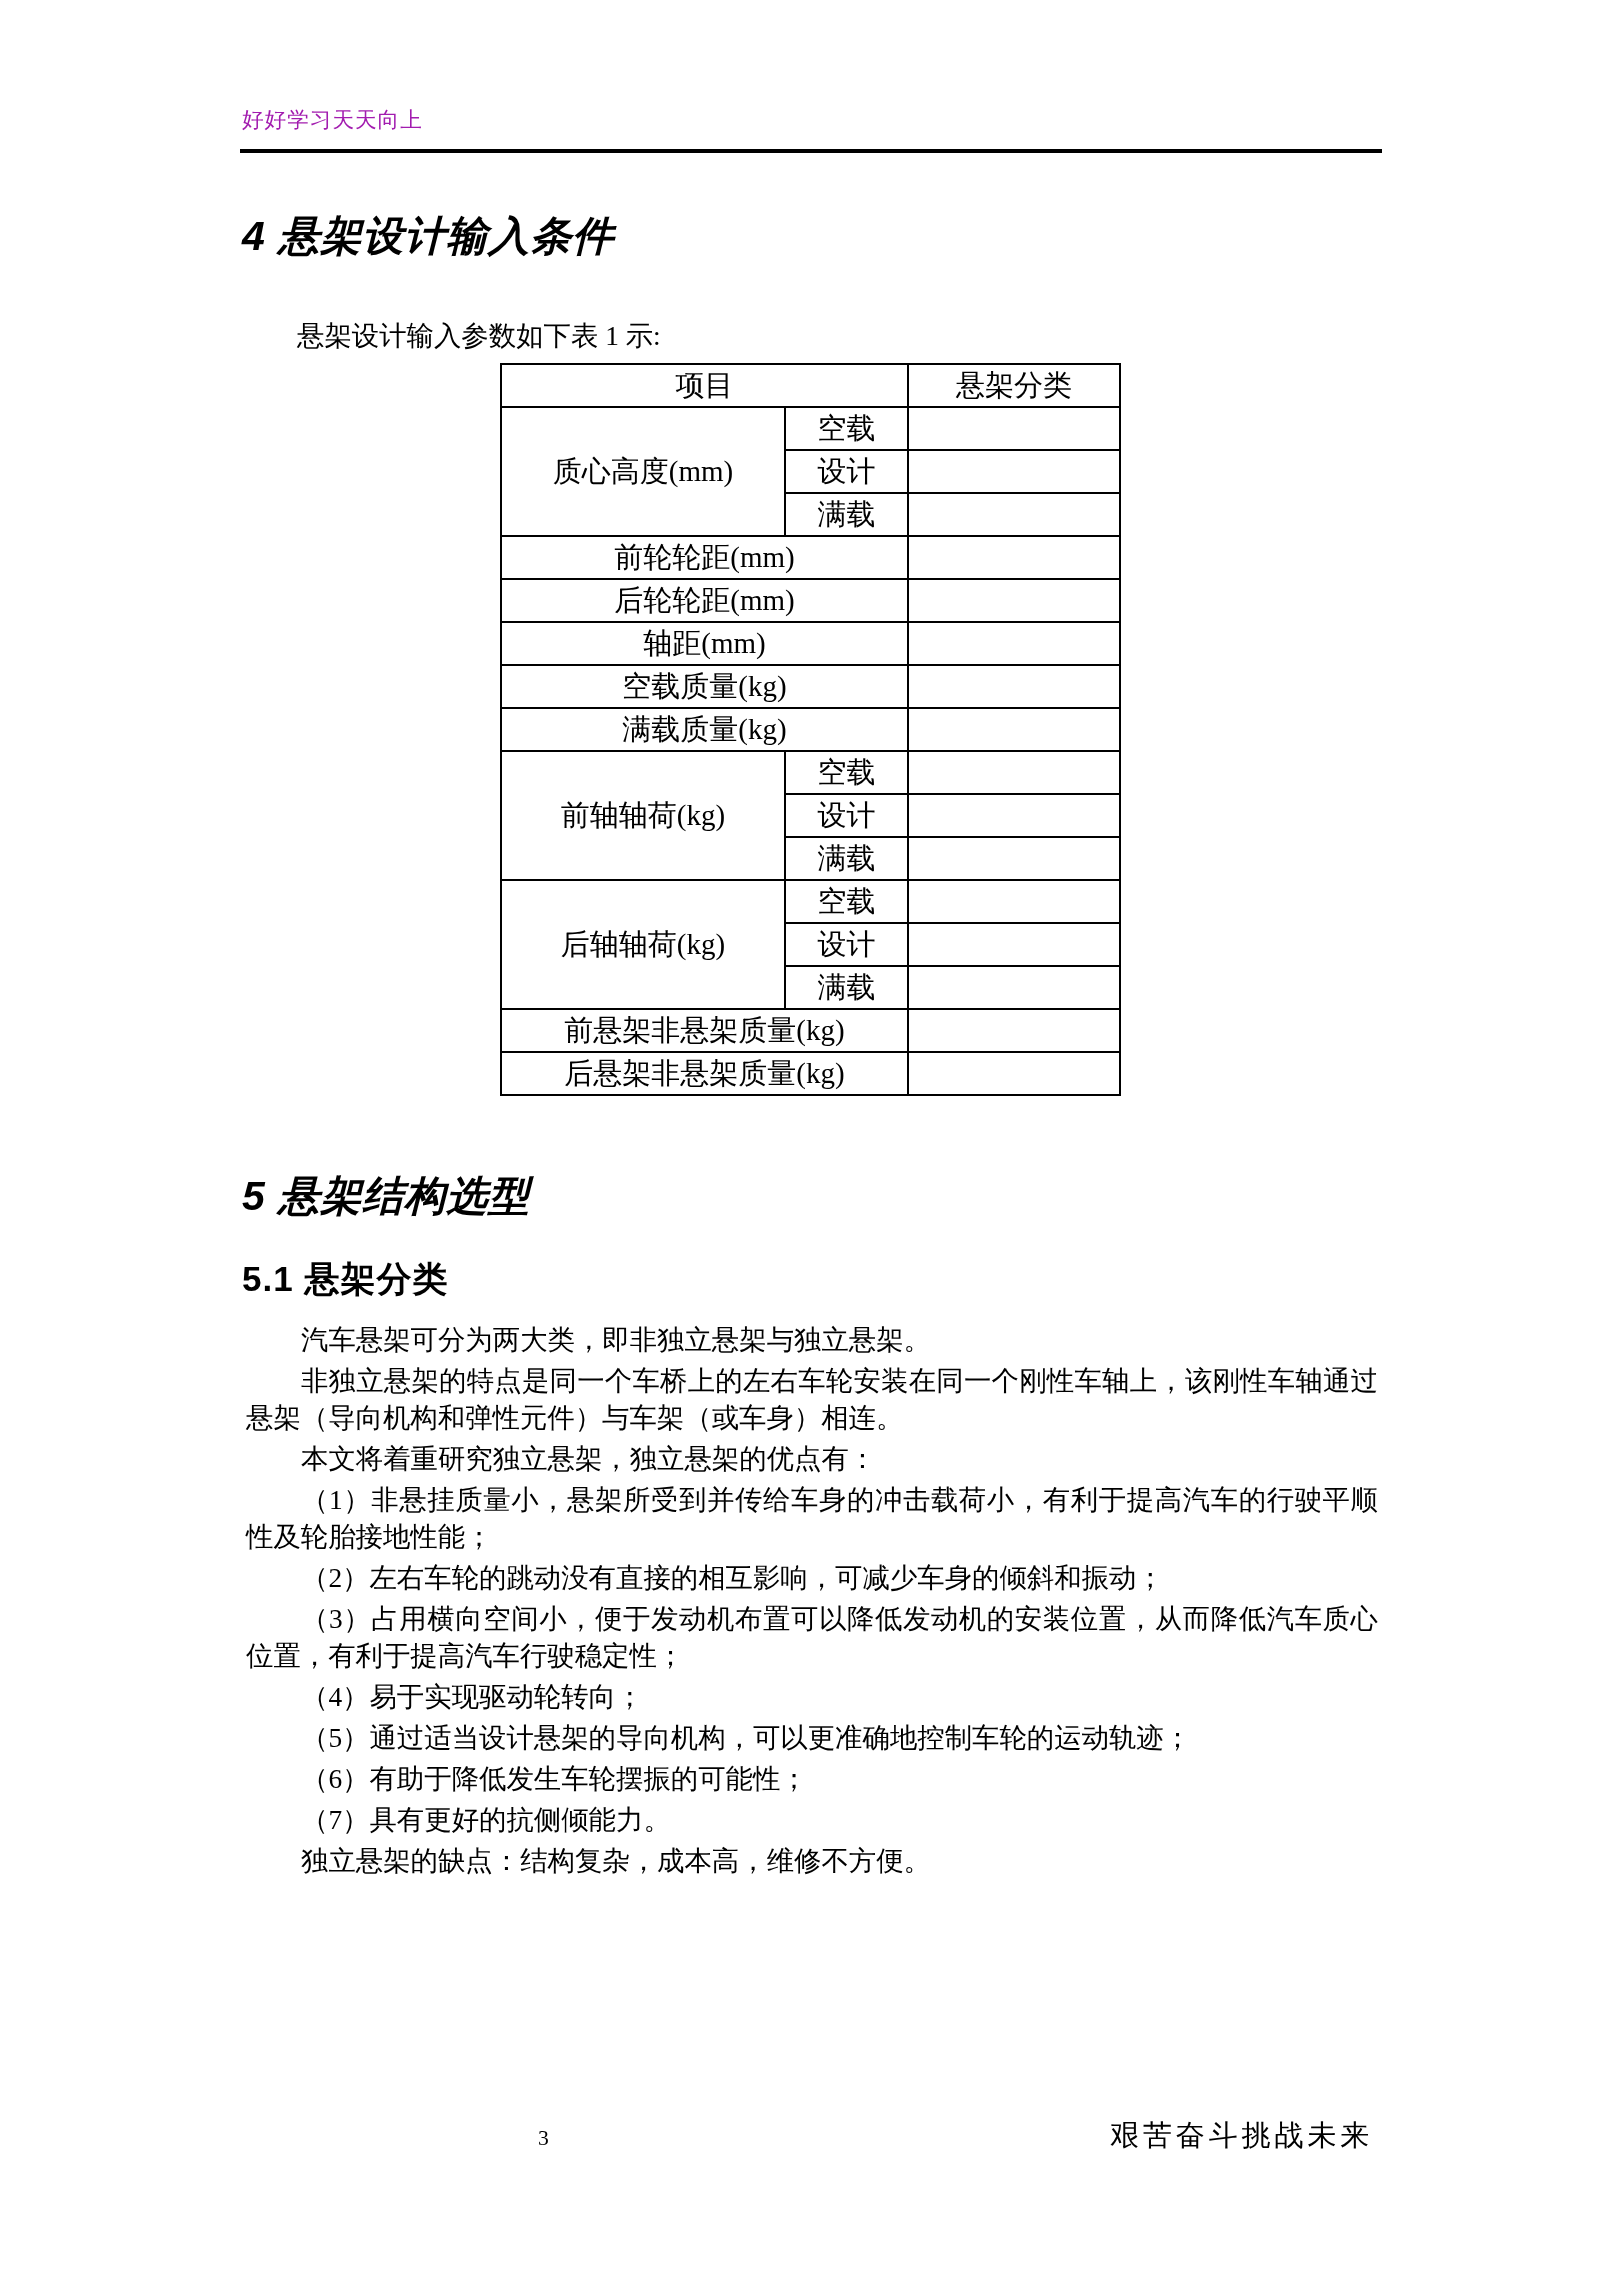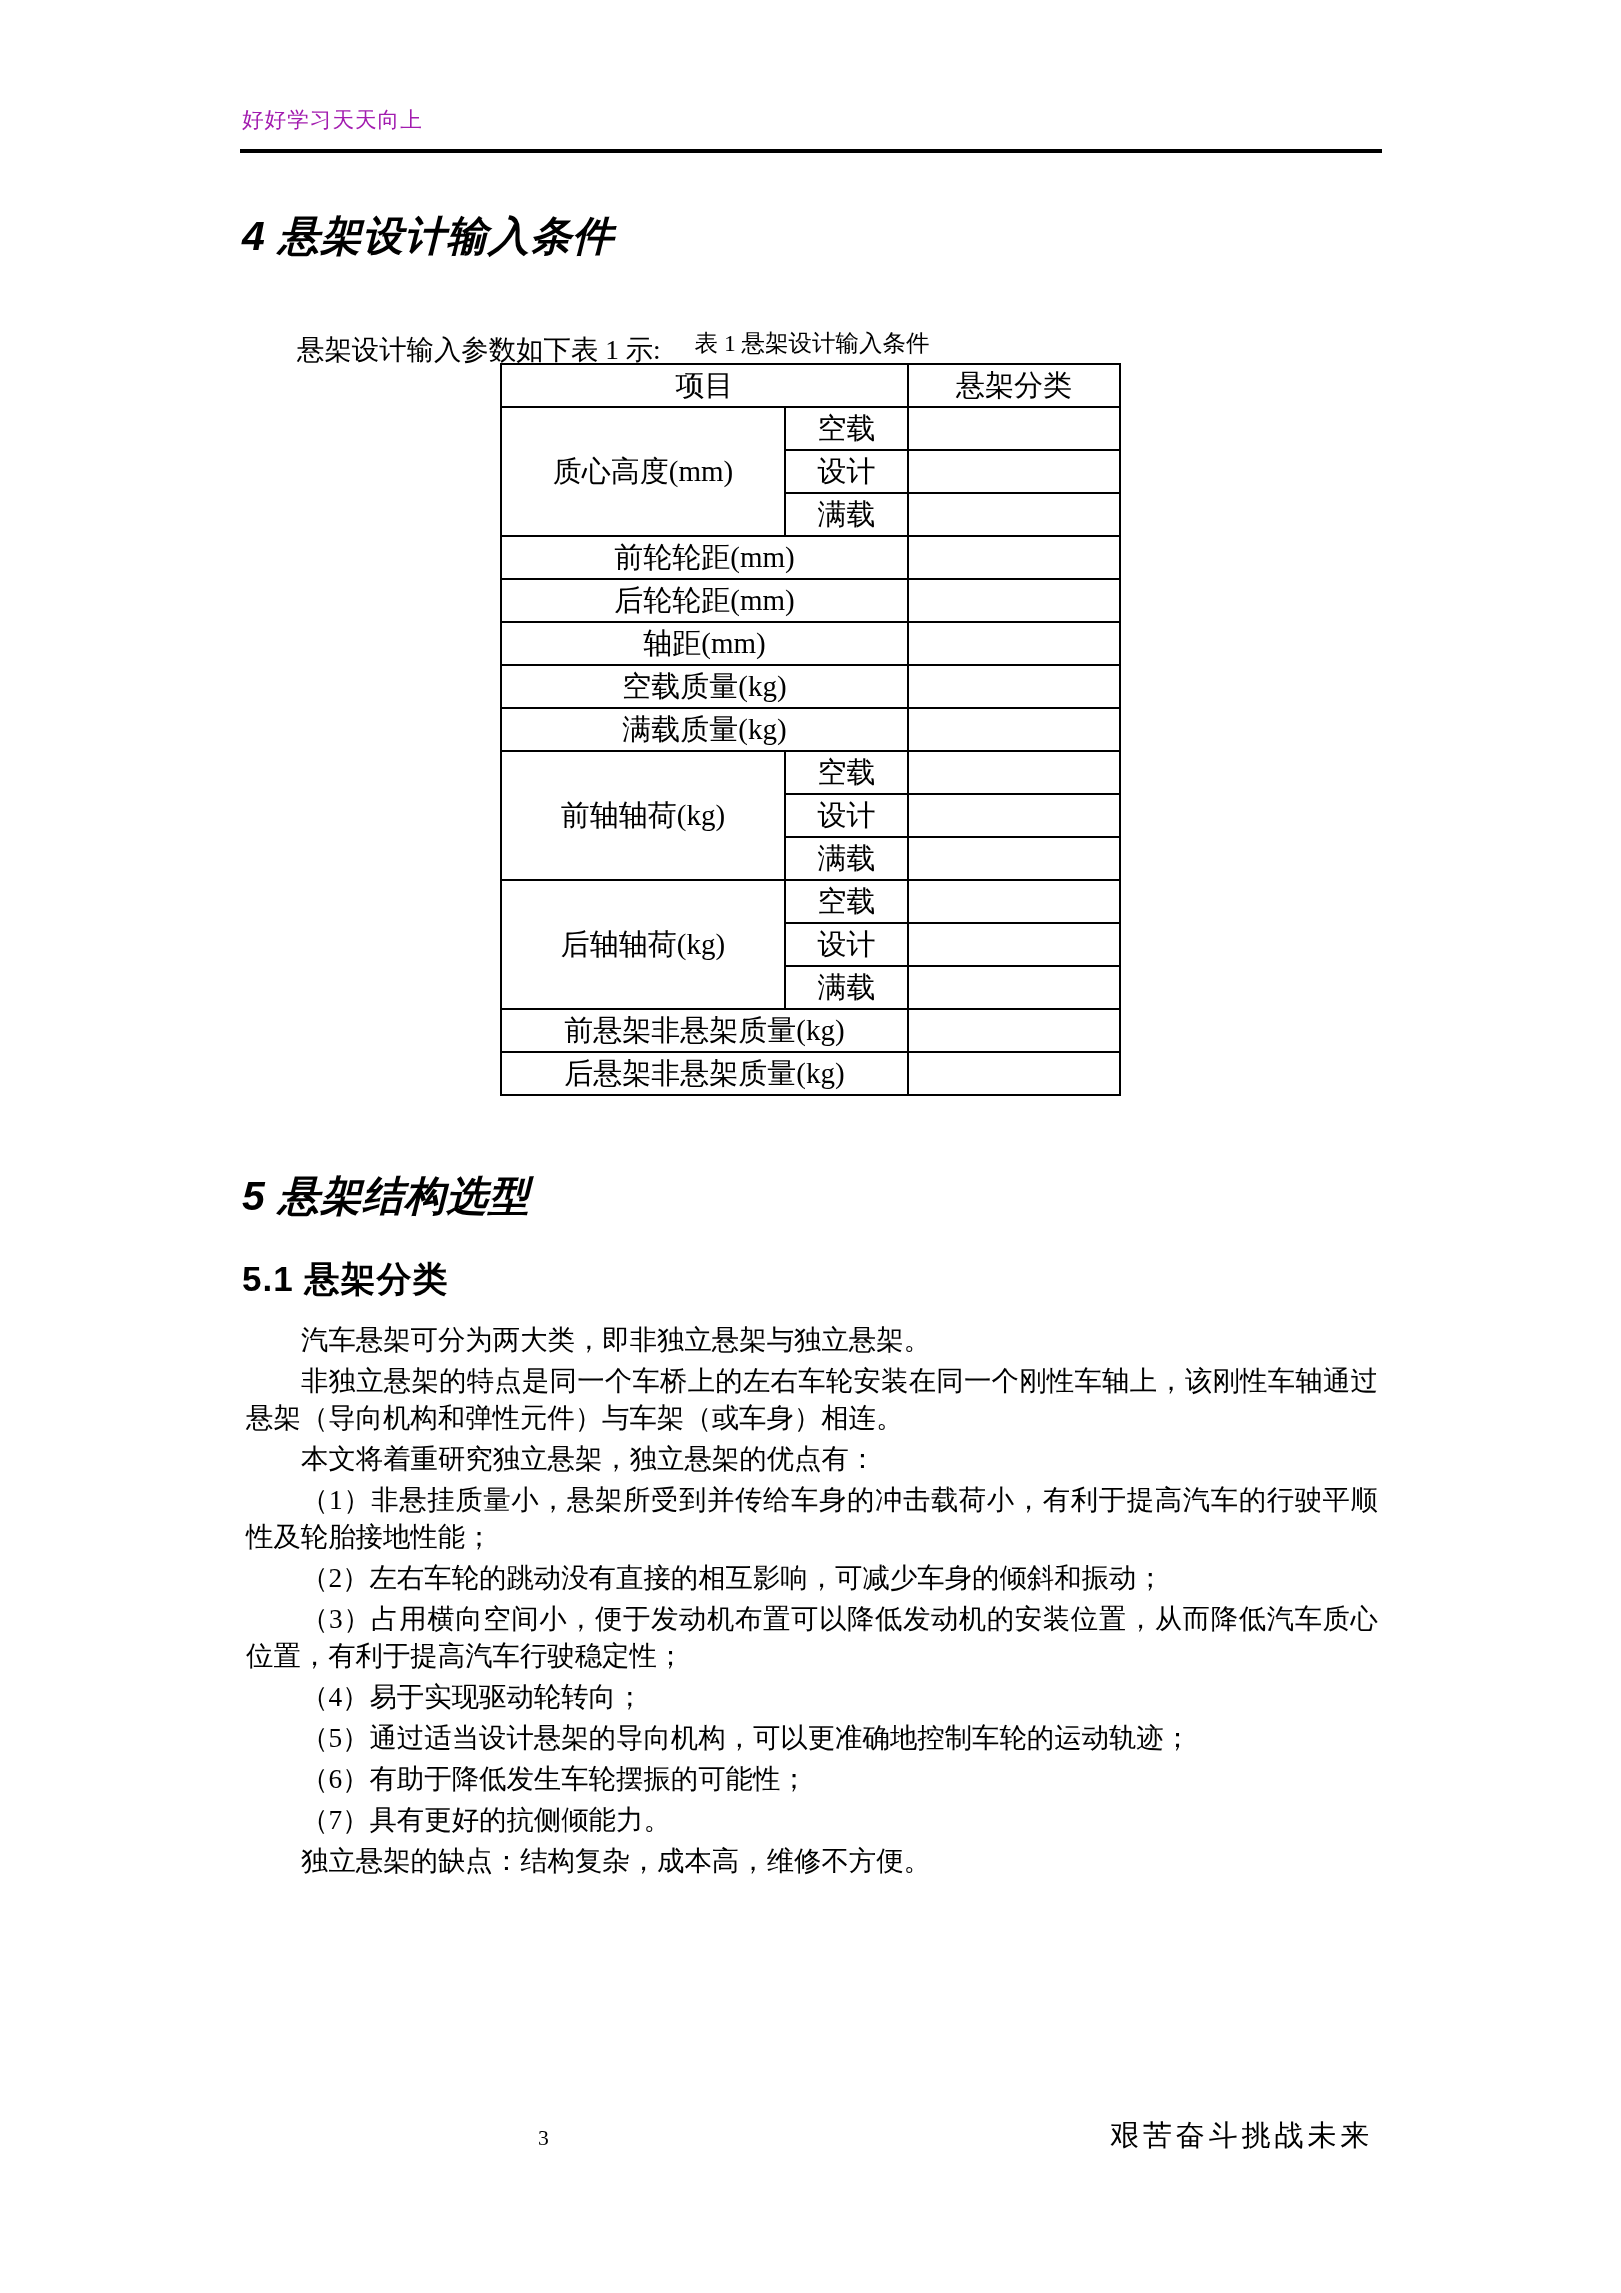--- a/index.html
+++ b/index.html
@@ -36,21 +36,21 @@
     font-family:"Liberation Sans", sans-serif;
     font-weight:700; font-size:35px; line-height:43px;
     letter-spacing:1px; white-space:nowrap;
   }
   #heading-4 { top:212px; }
   #heading-5 { top:1172px; }
   #heading-5-1 { top:1257px; }
 
   
   .intro {
-    position:absolute; left:242px; top:284px; width:1140px;
+    position:absolute; left:242px; top:270px; width:1140px;
     font-size:27.4px; line-height:37px; text-indent:55px;margin-top:48px;
   }
   .table-caption {
     position:absolute; left:242px; top:329px; width:1140px;
     font-size:23.5px; line-height:29px; text-align:center;
   }
 
   
   table.params {
     position:absolute; left:500px; top:363px;
@@ -90,21 +90,20 @@
 
 <div class="page">
 
   <div class="running-header">好好学习天天向上</div>
   <div class="header-rule"></div>
 
   <div class="h-section" id="heading-4">4 悬架设计输入条件</div>
 
   <p class="intro">悬架设计输入参数如下表 1 示:</p>
 
-  <div class="table-caption">表 1 悬架设计输入条件</div>
 
   <table class="params">
     <colgroup>
         <col style="width:284px">
         <col style="width:123px">
         <col style="width:212px">
       </colgroup>
     <tbody>
       <tr>
         <td colspan="2">项目</td>

